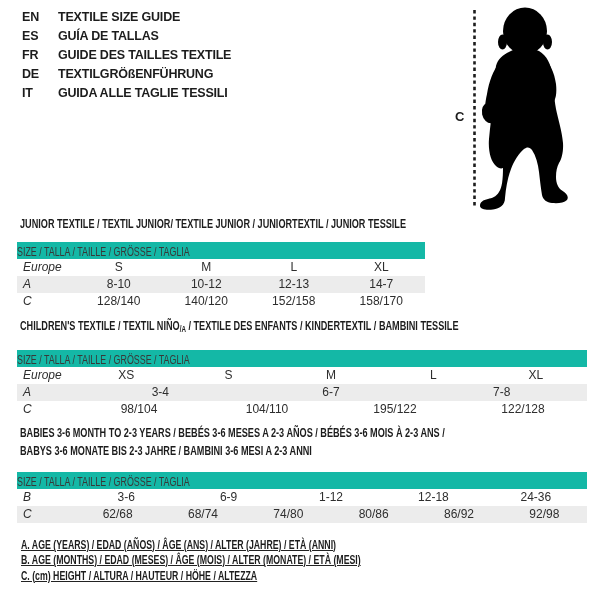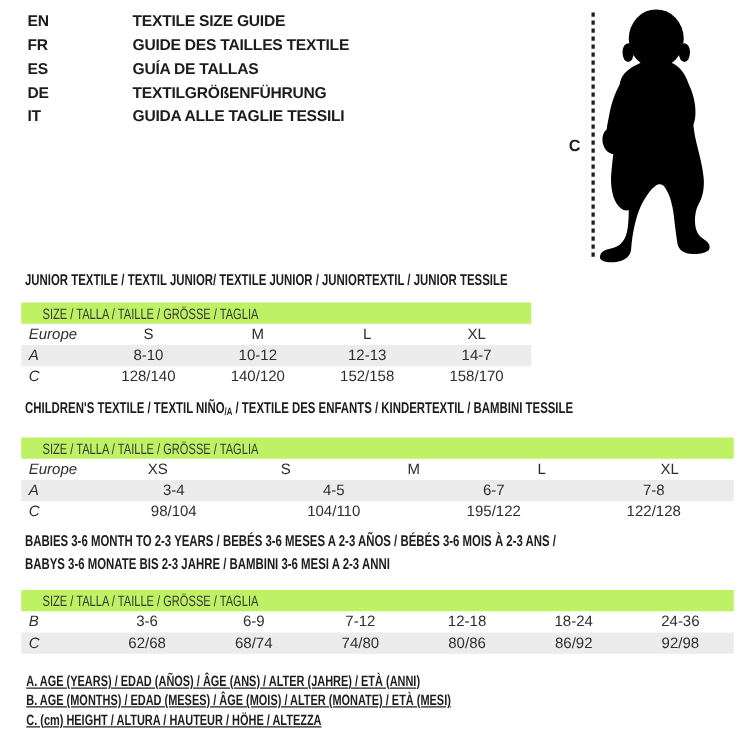--- a/index.html
+++ b/index.html
@@ -8,43 +8,43 @@
     background: #ffffff;
     font-family: "Liberation Sans", sans-serif;
     color: #222;
     position: relative;
     overflow: hidden;
   }
   .abs { position: absolute; }
 
   
   .langs { left: 22px; top: 7px; }
-  .lang-row { display: flex; height: 19px; align-items: center; gap: 48px; }
+  .lang-row { display: flex; height: 19px; align-items: center; }
   .lang-code, .lang-label {
     font-weight: bold; font-size: 12.5px; color: #1c1c1c;
     letter-spacing: -0.2px; white-space: nowrap;
   }
   .lang-code { width: 36px; }
 
   
   .figure { left: 440px; top: 0; width: 160px; height: 215px; }
 
   
   .sec-title {
     font-weight: bold; font-size: 12.5px; color: #1c1c1c;
     white-space: nowrap;
     transform: scaleX(0.73); transform-origin: 0 50%;
   }
   .sub { font-size: 8.5px; vertical-align: -2px; }
 
   
   .stable { }
   .size-bar {
-    background: #bef264; height: 17px; line-height: 17px;
-    padding-left: 17px; overflow: hidden; white-space: nowrap;
+    background: #14b8a6; height: 17px; line-height: 17px;
+    padding-left: 0; overflow: hidden; white-space: nowrap;
   }
   .size-bar .cond {
     display: inline-block; font-size: 12px; color: #383838;
     transform: scaleX(0.74); transform-origin: 0 50%; white-space: nowrap;
   }
   .trow { display: flex; height: 17px; line-height: 17px; font-size: 12px; color: #2e2e2e; }
   .trow.alt { background: #ececec; }
   .tlabel { width: 58px; padding-left: 6px; box-sizing: border-box; font-style: italic; }
   .tcell { flex: 1; text-align: center; }
 
@@ -57,26 +57,26 @@
 </style>
 </head>
 <body>
 
 <div class="abs langs">
   <div class="lang-row">
     <span class="lang-code">EN</span>
     <span class="lang-label">TEXTILE SIZE GUIDE</span>
   </div>
   <div class="lang-row">
+    <span class="lang-code">ES</span>
+    <span class="lang-label">GUÍA DE TALLAS</span>
+  </div>
+  <div class="lang-row">
     <span class="lang-code">FR</span>
     <span class="lang-label">GUIDE DES TAILLES TEXTILE</span>
-  </div>
-  <div class="lang-row">
-    <span class="lang-code">ES</span>
-    <span class="lang-label">GUÍA DE TALLAS</span>
   </div>
   <div class="lang-row">
     <span class="lang-code">DE</span>
     <span class="lang-label">TEXTILGRÖßENFÜHRUNG</span>
   </div>
   <div class="lang-row">
     <span class="lang-code">IT</span>
     <span class="lang-label">GUIDA ALLE TAGLIE TESSILI</span>
   </div>
 </div>
@@ -165,21 +165,20 @@
       <div class="tlabel">Europe</div>
       <div class="tcell">XS</div>
       <div class="tcell">S</div>
       <div class="tcell">M</div>
       <div class="tcell">L</div>
       <div class="tcell">XL</div>
     </div>
     <div class="trow alt">
       <div class="tlabel">A</div>
       <div class="tcell">3-4</div>
-      <div class="tcell">4-5</div>
       <div class="tcell">6-7</div>
       <div class="tcell">7-8</div>
     </div>
     <div class="trow">
       <div class="tlabel">C</div>
       <div class="tcell">98/104</div>
       <div class="tcell">104/110</div>
       <div class="tcell">195/122</div>
       <div class="tcell">122/128</div>
     </div>
@@ -188,23 +187,22 @@
 <div class="abs" style="left:20px; top:424px;">
   <div class="sec-title" style="height:18px; line-height:18px;">BABIES 3-6 MONTH TO 2-3 YEARS / BEBÉS 3-6 MESES A 2-3 AÑOS / BÉBÉS 3-6 MOIS À 2-3 ANS /</div>
   <div class="sec-title" style="height:18px; line-height:18px;">BABYS 3-6 MONATE BIS 2-3 JAHRE / BAMBINI 3-6 MESI A 2-3 ANNI</div>
 </div>
 <div class="abs stable" style="left:17px; top:472px; width:570px;">
     <div class="size-bar"><span class="cond">SIZE / TALLA / TAILLE / GRÖSSE / TAGLIA</span></div>
     <div class="trow">
       <div class="tlabel">B</div>
       <div class="tcell">3-6</div>
       <div class="tcell">6-9</div>
-      <div class="tcell">7-12</div>
+      <div class="tcell">1-12</div>
       <div class="tcell">12-18</div>
-      <div class="tcell">18-24</div>
       <div class="tcell">24-36</div>
     </div>
     <div class="trow alt">
       <div class="tlabel">C</div>
       <div class="tcell">62/68</div>
       <div class="tcell">68/74</div>
       <div class="tcell">74/80</div>
       <div class="tcell">80/86</div>
       <div class="tcell">86/92</div>
       <div class="tcell">92/98</div>

